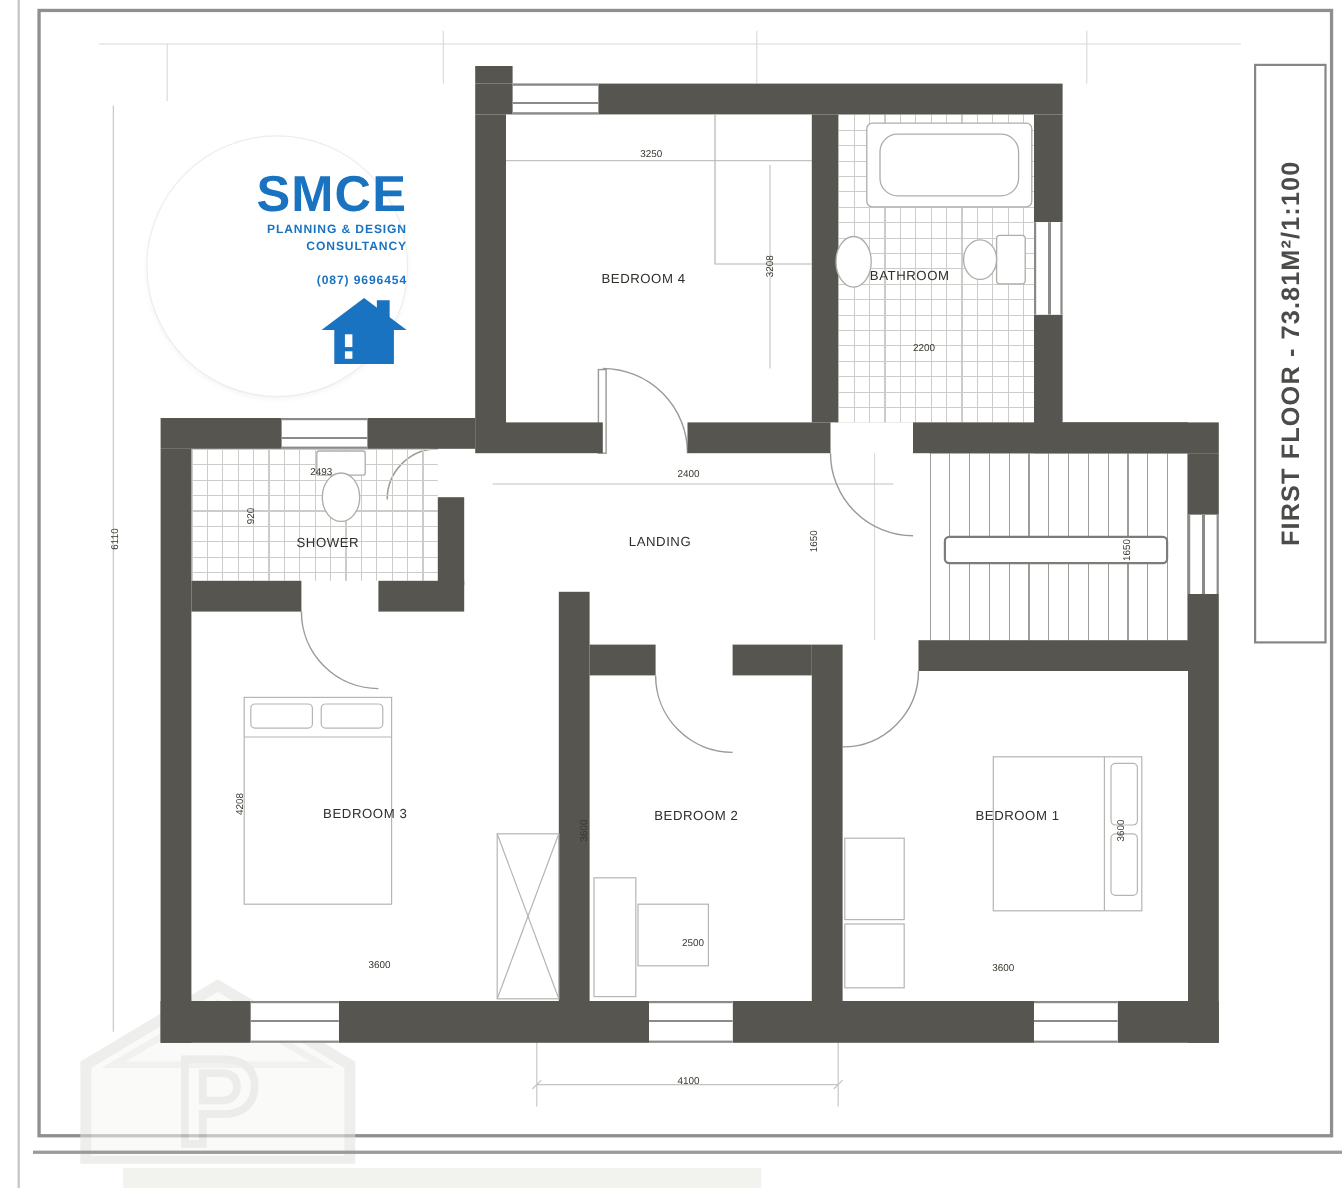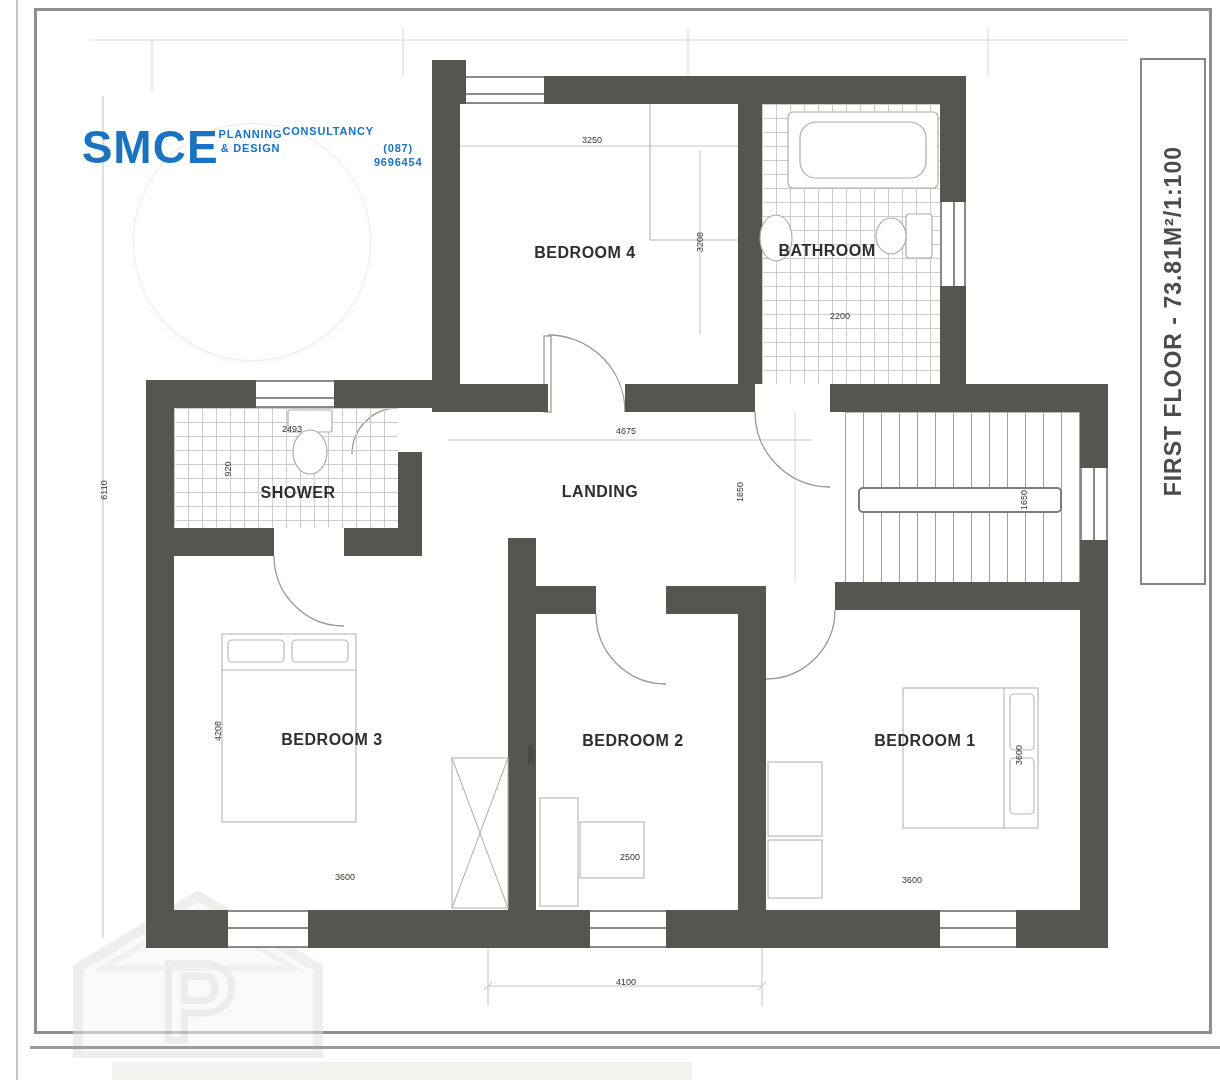--- a/index.html
+++ b/index.html
@@ -15,39 +15,39 @@
     background-image:linear-gradient(to right, transparent 11px, #8a8a88 11px, #8a8a88 13px, transparent 13px);}
   
   .tiles{position:absolute;
     background-image:repeating-linear-gradient(to right,#cccdc9 0 1px,transparent 1px 14px),
                      repeating-linear-gradient(to bottom,#cccdc9 0 1px,transparent 1px 14px);}
   .treads{position:absolute;
     background-image:repeating-linear-gradient(to right,#9d9d9a 0 1px,transparent 1px 18px),
                      linear-gradient(to bottom,#b5b5b2 0 1px,transparent 1px);}
   .rail{position:absolute;background:#fff;border:2px solid #7c7c78;border-radius:5px;}
   
-  .lbl{position:absolute;transform:translate(-50%,-50%);font-size:16px;font-weight:bold;
+  .lbl{position:absolute;transform:translate(-50%,-50%);font-size:12px;font-weight:normal;
     color:#2f2e2a;letter-spacing:.5px;white-space:nowrap;}
   .dim{position:absolute;transform:translate(-50%,-50%);font-size:9px;color:#38382f;white-space:nowrap;}
   .dimv{position:absolute;transform:translate(-50%,-50%) rotate(-90deg);font-size:9px;color:#38382f;white-space:nowrap;}
   
   .border-outer{position:absolute;left:34px;top:8px;width:1178px;height:1026px;
     border:3px solid #8f8f8d;box-sizing:border-box;background:transparent;}
   .scan-edge{position:absolute;left:16px;top:0;width:2px;height:1080px;background:#c4c4c2;}
   .next-sheet-line{position:absolute;left:30px;top:1046px;width:1190px;height:3px;background:#9b9b99;}
   .next-sheet-shadow{position:absolute;left:112px;top:1062px;width:580px;height:18px;background:#f2f2ef;}
   
   .titleblock{position:absolute;left:1140px;top:58px;width:66px;height:527px;border:2px solid #86868a;
     box-sizing:border-box;background:#fff;display:flex;align-items:center;justify-content:center;}
   .titleblock span{writing-mode:vertical-rl;transform:rotate(180deg);font-size:23px;font-weight:bold;
     color:#4b4b49;letter-spacing:1px;white-space:nowrap;}
   
   .logo-circle{position:absolute;left:134px;top:124px;width:236px;height:236px;border-radius:50%;
     background:#fff;box-shadow:0 0 0 1px #ececea, 0 2px 6px rgba(0,0,0,.06);
-    display:flex;flex-direction:row;align-items:flex-start;justify-content:center;text-align:center;}
+    display:flex;flex-direction:column;align-items:flex-end;justify-content:center;text-align:center;}
   .logo-name{font-size:46px;font-weight:800;color:#1a73c1;letter-spacing:1px;line-height:1;}
   .logo-line{font-size:11px;font-weight:700;color:#1a73c1;letter-spacing:.8px;margin-top:4px;line-height:1.25;}
   .logo-house{margin-top:8px;}
   svg text{font-family:"Liberation Sans",sans-serif;}
 </style>
 </head>
 <body>
 
 <div class="sheet">
 
@@ -185,21 +185,21 @@
   <div class="lbl" style="left:600px;top:492px">LANDING</div>
   <div class="lbl" style="left:332px;top:740px">BEDROOM 3</div>
   <div class="lbl" style="left:633px;top:741px">BEDROOM 2</div>
   <div class="lbl" style="left:925px;top:741px">BEDROOM 1</div>
 
   <div class="dim" style="left:592px;top:140px">3250</div>
   <div class="dimv" style="left:700px;top:242px">3208</div>
   <div class="dim" style="left:840px;top:316px">2200</div>
   <div class="dim" style="left:292px;top:429px">2493</div>
   <div class="dimv" style="left:228px;top:469px">920</div>
-  <div class="dim" style="left:626px;top:431px">4675</div>
+  <div class="dim" style="left:626px;top:431px">2400</div>
   <div class="dimv" style="left:740px;top:492px">1650</div>
   <div class="dimv" style="left:1024px;top:500px">1650</div>
   <div class="dim" style="left:345px;top:877px">3600</div>
   <div class="dimv" style="left:218px;top:731px">4208</div>
   <div class="dim" style="left:630px;top:857px">2500</div>
   <div class="dimv" style="left:531px;top:755px">3600</div>
   <div class="dim" style="left:912px;top:880px">3600</div>
   <div class="dimv" style="left:1019px;top:755px">3600</div>
   <div class="dimv" style="left:104px;top:490px">6110</div>
   <div class="dim" style="left:626px;top:982px">4100</div>

